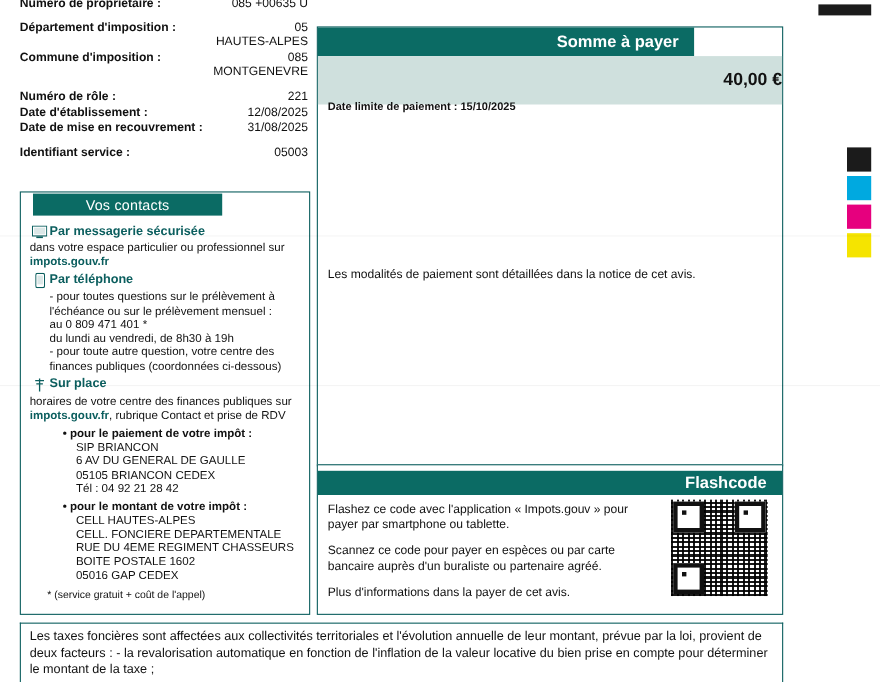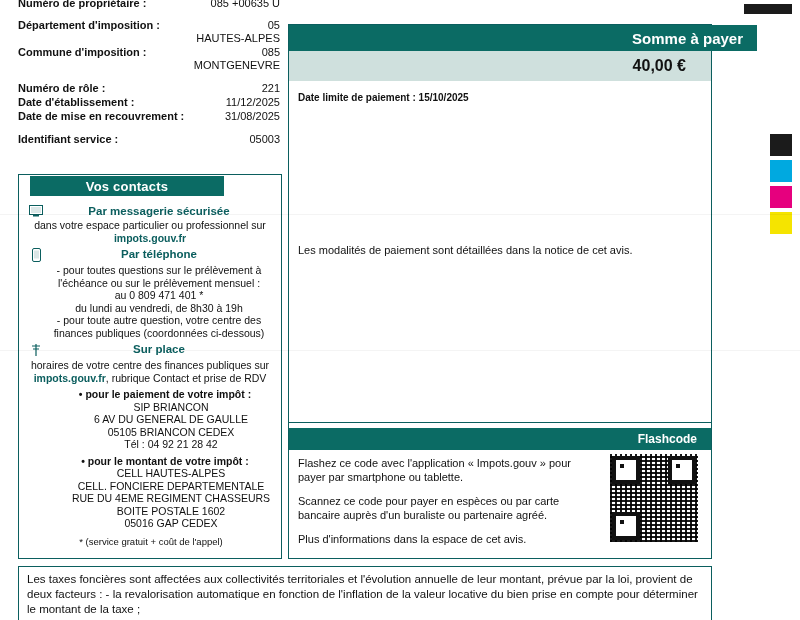--- a/index.html
+++ b/index.html
@@ -25,69 +25,69 @@
   #ident .gap{height:9px;}
 
   
   #contacts{
     left:18px;top:174px;width:264px;height:385px;
     border:1px solid #0b5e5e;
     box-sizing:border-box;
     background:#fff;
   }
   #contacts-title{
-    position:absolute;left:30px;top:176px;width:194px;height:20px;
-    background:#0b6b64;color:#fff;font-weight:bold;font-size:13px;
+    position:absolute;left:30px;top:176px;width:172px;height:20px;
+    background:#0b6b64;color:#fff;font-weight:normal;font-size:13px;
     display:flex;align-items:center;justify-content:center;
     letter-spacing:.2px;
   }
-  #contacts .inner{padding:26px 8px 6px 8px;font-size:10.5px;line-height:12.5px;text-align:center;}
+  #contacts .inner{padding:26px 8px 6px 8px;font-size:10.5px;line-height:12.5px;}
   .c-head{font-weight:bold;color:#0b5e5e;font-size:11.5px;}
   .c-item{display:flex;align-items:flex-start;margin-top:4px;}
   .c-ico{width:18px;flex:0 0 18px;color:#0b5e5e;font-size:13px;line-height:13px;text-align:center;}
   .c-body{flex:1;}
   .link{color:#0b5e5e;font-weight:bold;}
   .indent{margin-left:18px;}
   .indent3{margin-left:42px;}
   .bullet{margin-left:30px;}
-  .footnote{margin-top:6px;font-size:9.5px;margin-left:2px;}
+  .footnote{margin-top:6px;font-size:9.5px;margin-left:16px;}
 
   
   #pay{
     position:absolute;left:288px;top:24px;width:424px;height:400px;
     border:1px solid #0b5e5e;box-sizing:border-box;background:#fff;
   }
   #pay-head{
-    position:absolute;left:289px;top:25px;width:468px;height:26px;
+    position:absolute;left:289px;top:25px;width:342px;height:26px;
     background:#0b6b64;color:#fff;font-weight:bold;font-size:15px;
     display:flex;align-items:center;justify-content:flex-end;
     padding-right:14px;box-sizing:border-box;
   }
   #pay-amount{
-    position:absolute;left:289px;top:51px;width:422px;height:30px;
+    position:absolute;left:289px;top:51px;width:422px;height:44px;
     background:#cfe0dd;
     display:flex;align-items:center;justify-content:flex-end;
-    padding-right:25px;box-sizing:border-box;
+    padding-right:0;box-sizing:border-box;
     font-weight:bold;font-size:16px;color:#111;
   }
   #pay-limit{
     position:absolute;left:298px;top:92px;font-size:10px;font-weight:bold;
   }
   #pay-note{
     position:absolute;left:298px;top:200px;font-size:11px;margin-top:44px;
   }
 
   
   #flash{
     position:absolute;left:288px;top:422px;width:424px;height:137px;
     border:1px solid #0b5e5e;box-sizing:border-box;background:#fff;
   }
   #flash-head{
     position:absolute;left:289px;top:428px;width:422px;height:22px;
-    background:#0b6b64;color:#fff;font-weight:bold;font-size:12px;
+    background:#0b6b64;color:#fff;font-weight:bold;font-size:15px;
     display:flex;align-items:center;justify-content:flex-end;
     padding-right:14px;box-sizing:border-box;
   }
   #flash-text{position:absolute;left:298px;top:456px;width:300px;font-size:11px;line-height:14px;}
   #flash-text p{margin:0 0 10px 0;}
   #qr{
     position:absolute;left:608px;top:452px;width:88px;height:88px;
     background:
       repeating-linear-gradient(0deg,#1a1a1a 0 2px,#fff 2px 4px),
       repeating-linear-gradient(90deg,#1a1a1a 0 2px,transparent 2px 5px);
@@ -148,21 +148,21 @@
     <div class="sub">MONTGENEVRE</div>
 
     <div class="gap"></div>
 
     <div class="line">
       <span class="lbl bold">Numéro de rôle :</span>
       <span class="val">221</span>
     </div>
     <div class="line">
       <span class="lbl bold">Date d'établissement :</span>
-      <span class="val">11/12/2025</span>
+      <span class="val">12/08/2025</span>
     </div>
     <div class="line">
       <span class="lbl bold">Date de mise en recouvrement :</span>
       <span class="val">31/08/2025</span>
     </div>
 
     <div class="gap"></div>
 
     <div class="line">
       <span class="lbl bold">Identifiant service :</span>
@@ -243,21 +243,21 @@
   <div id="pay-head">Somme à payer</div>
   <div id="pay-amount">40,00 €</div>
   <div id="pay-limit">Date limite de paiement : 15/10/2025</div>
   <div id="pay-note">Les modalités de paiement sont détaillées dans la notice de cet avis.</div>
 
   <div id="flash"></div>
   <div id="flash-head">Flashcode</div>
   <div id="flash-text">
     <p>Flashez ce code avec l'application « Impots.gouv » pour payer par smartphone ou tablette.</p>
     <p>Scannez ce code pour payer en espèces ou par carte bancaire auprès d'un buraliste ou partenaire agréé.</p>
-    <p>Plus d'informations dans la espace de cet avis.</p>
+    <p>Plus d'informations dans la payer de cet avis.</p>
   </div>
   <div id="qr">
     <div class="qr-eye" style="left:2px;top:2px;">
         <i></i>
       </div>
     <div class="qr-eye" style="right:2px;top:2px;">
         <i></i>
       </div>
     <div class="qr-eye" style="left:2px;bottom:2px;">
         <i></i>

